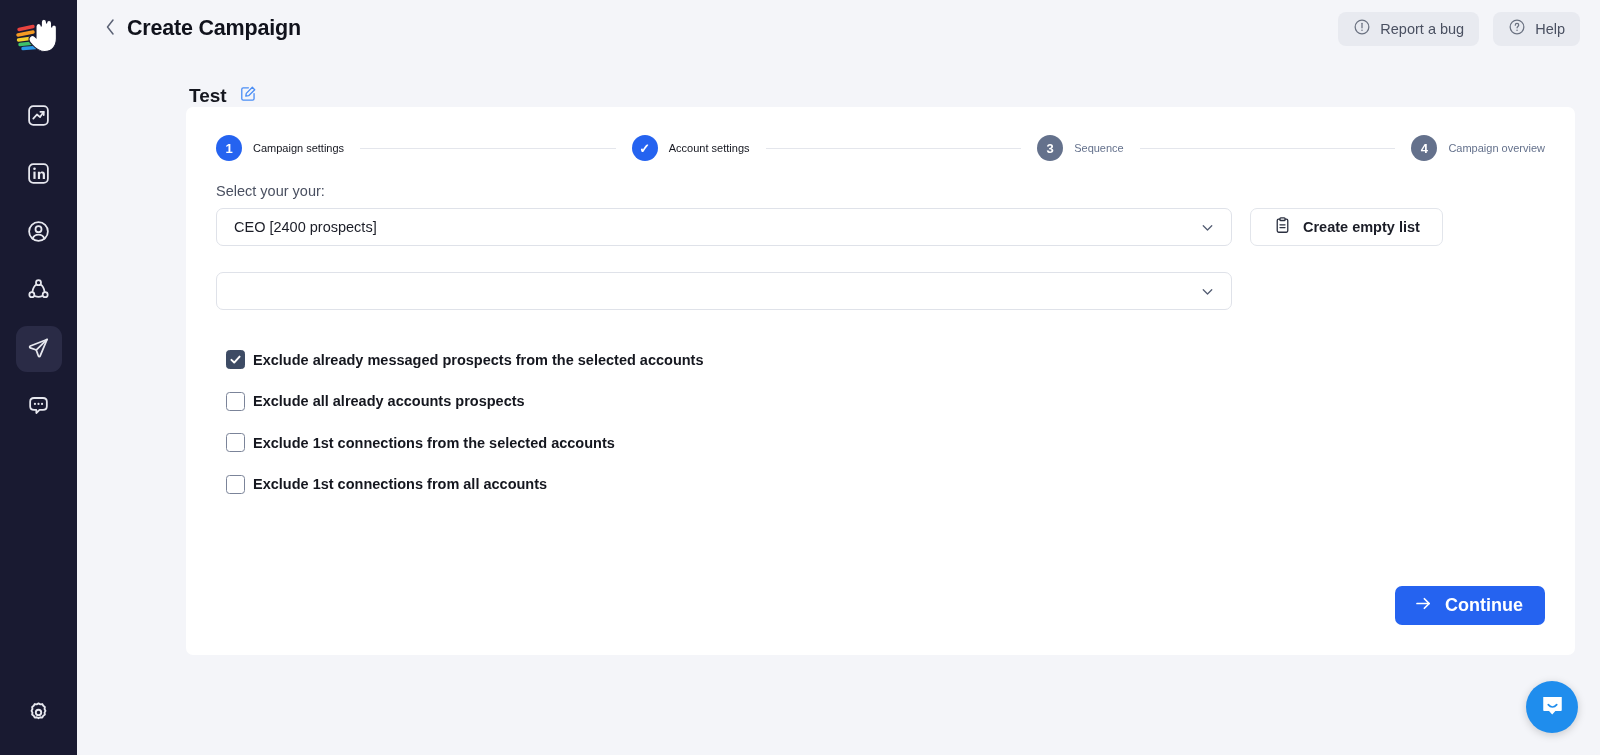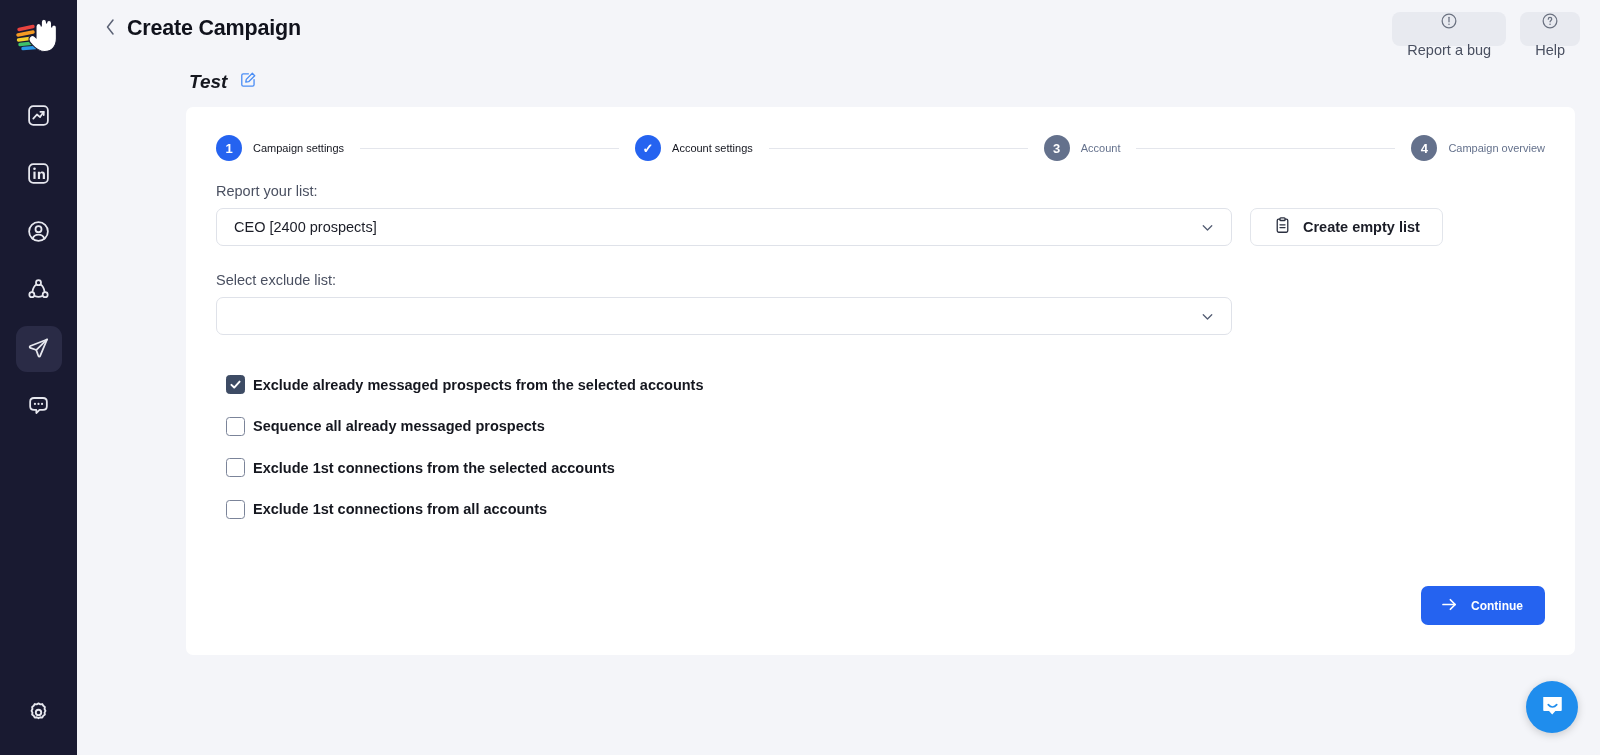--- a/index.html
+++ b/index.html
@@ -46,26 +46,26 @@
   }
   .page-title {
     font-size: 21.5px; font-weight: bold; color: #10121c;
     margin-left: 6px; letter-spacing: -0.2px;
   }
   .topbar-actions { margin-left: auto; display: flex; align-items: center; gap: 14px; }
   .pill-btn {
     height: 34px; border-radius: 8px; background: #e8eaf0;
     display: flex; align-items: center; gap: 9px;
     padding: 0 15px; cursor: pointer;
-    font-size: 14.5px; color: #4a5061; flex-direction: column;
+    font-size: 14.5px; color: #4a5061;
   }
 
   .subtitle-row {
-    height: 50px; display: flex; align-items: center;
-    padding: 0 0 0 112px; flex: 0 0 50px; font-style: italic;
+    height: 50px; display: flex; align-items: flex-end;
+    padding: 0 0 0 112px; flex: 0 0 50px;
   }
   .subtitle { font-size: 19px; font-weight: bold; color: #15171f; }
   .edit-icon-btn { margin-left: 12px; cursor: pointer; display: flex; align-items: center; }
 
   .content-wrap { flex: 1; padding: 0 25px 0 109px; min-height: 0; }
   .card {
     background: #ffffff; border-radius: 7px;
     height: 548px; width: 100%;
     padding: 0 30px;
     position: relative;
@@ -131,21 +131,21 @@
   }
 
   
   .continue-wrap {
     position: absolute; right: 30px; bottom: 30px;
   }
   .continue-btn {
     height: 39px; background: #2563f0; border-radius: 7px;
     display: flex; align-items: center; gap: 12px;
     padding: 0 22px 0 19px; cursor: pointer;
-    color: #fff; font-size: 12px; font-weight: bold; justify-content: flex-end;
+    color: #fff; font-size: 18px; font-weight: bold; justify-content: flex-end;
   }
 
   
   .intercom {
     position: fixed; right: 22px; bottom: 22px;
     width: 52px; height: 52px; border-radius: 50%;
     background: #1f8ded;
     display: flex; align-items: center; justify-content: center;
     cursor: pointer;
     box-shadow: 0 2px 8px rgba(0,0,0,0.18);
@@ -323,32 +323,32 @@
           <div class="step-line"></div>
 
           <div class="step">
             <div class="step-badge done">✓</div>
             <div class="step-label active">Account settings</div>
           </div>
           <div class="step-line"></div>
 
           <div class="step">
             <div class="step-badge todo">3</div>
-            <div class="step-label inactive">Account</div>
+            <div class="step-label inactive">Sequence</div>
           </div>
           <div class="step-line"></div>
 
           <div class="step">
             <div class="step-badge todo">4</div>
             <div class="step-label inactive">Campaign overview</div>
           </div>
 
         </div>
 
-        <div class="field-label">Report your list:</div>
+        <div class="field-label">Select your your:</div>
 
         <div class="row-select">
           <div class="select-box">
             <div class="select-value">CEO [2400 prospects]</div>
             <span class="chev">
               <svg width="17" height="17" viewBox="0 0 20 20" fill="none" stroke="#545d73" stroke-width="1.5" stroke-linecap="round" stroke-linejoin="round">
                 <polyline points="5,8 10,13 15,8"></polyline>
               </svg>
             </span>
           </div>
@@ -362,21 +362,20 @@
                 <line x1="8.1" y1="10.2" x2="13.9" y2="10.2"></line>
                 <line x1="8.1" y1="13.4" x2="13.9" y2="13.4"></line>
               </svg>
             </span>
             <span>Create empty list</span>
           </div>
         </div>
 
         <div class="gap-a"></div>
 
-        <div class="field-label">Select exclude list:</div>
 
         <div class="select-box">
           <div class="select-value empty"></div>
           <span class="chev">
             <svg width="17" height="17" viewBox="0 0 20 20" fill="none" stroke="#545d73" stroke-width="1.5" stroke-linecap="round" stroke-linejoin="round">
               <polyline points="5,8 10,13 15,8"></polyline>
             </svg>
           </span>
         </div>
 
@@ -386,21 +385,21 @@
             <div class="cbox on">
               <svg width="13" height="13" viewBox="0 0 14 14" fill="none" stroke="#ffffff" stroke-width="2.1" stroke-linecap="round" stroke-linejoin="round">
                 <polyline points="2.6,7.4 5.6,10.3 11.4,3.9"></polyline>
               </svg>
             </div>
             <div class="check-label">Exclude already messaged prospects from the selected accounts</div>
           </div>
 
           <div class="check-row">
             <div class="cbox off"></div>
-            <div class="check-label">Sequence all already messaged prospects</div>
+            <div class="check-label">Exclude all already accounts prospects</div>
           </div>
 
           <div class="check-row">
             <div class="cbox off"></div>
             <div class="check-label">Exclude 1st connections from the selected accounts</div>
           </div>
 
           <div class="check-row">
             <div class="cbox off"></div>
             <div class="check-label">Exclude 1st connections from all accounts</div>

